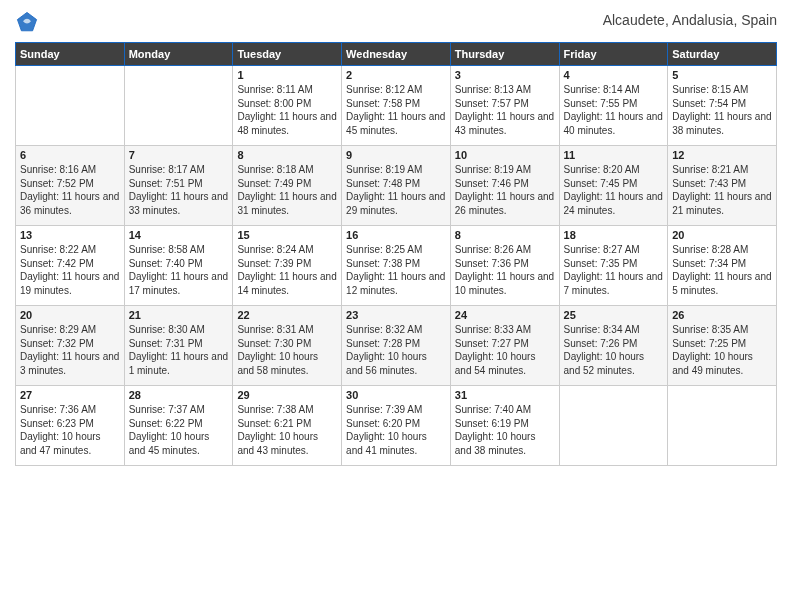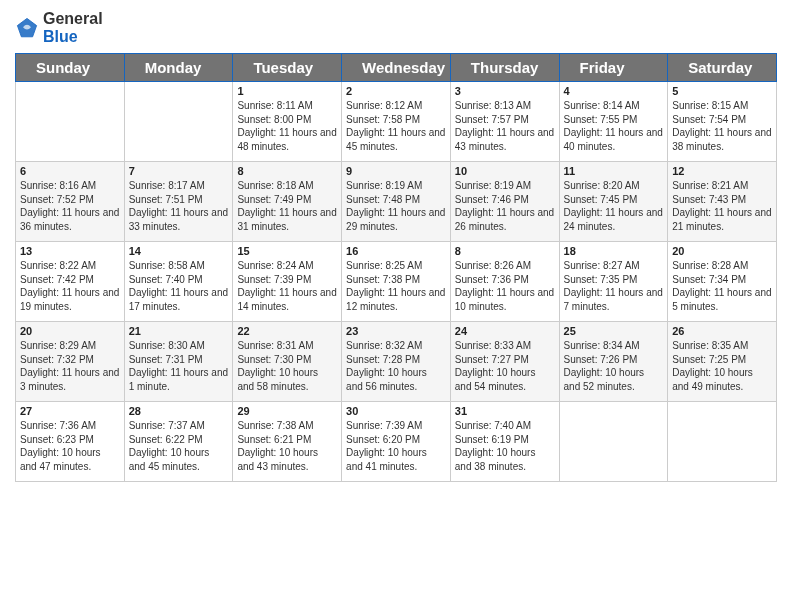--- a/index.html
+++ b/index.html
@@ -51,25 +51,25 @@
       font-size: 14px;
       color: #444;
       margin-top: 2px;
     }
     table {
       width: 100%;
       border-collapse: collapse;
       table-layout: fixed;
     }
     thead tr th {
-      background: #737373;
+      background: #404040;
       color: #fff;
-      font-size: 15px;
+      font-size: 11px;
       font-weight: bold;
-      padding: 5px 20px;
+      padding: 5px 4px;
       text-align: left;
       border: 1px solid #1565c0;
     }
     tbody tr td {
       border: 1px solid #ccc;
       vertical-align: top;
       padding: 3px 4px;
       font-size: 9px;
       color: #222;
       height: 80px;
@@ -97,26 +97,23 @@
 <body>
 
 <div class="page">
   <div class="header">
     <div class="logo">
       <svg class="logo-icon" viewBox="0 0 30 30" xmlns="http://www.w3.org/2000/svg">
         <polygon points="15,3 27,12 22,26 8,26 3,12" fill="#1565c0" opacity="0.85"></polygon>
         <polygon points="15,3 27,12 22,26 8,26 3,12" fill="none" stroke="#1565c0" stroke-width="1"></polygon>
         <path d="M10,14 Q15,8 20,14 Q15,20 10,14Z" fill="#fff" opacity="0.7"></path>
       </svg>
-      <div class="logo-text">
-        <span class="logo-general">General</span><br>
-        <span class="logo-blue">Blue</span>
-      </div>
     </div>
     <div class="title-block">
+      <div class="location">Alcaudete, Andalusia, Spain</div>
     </div>
   </div>
 
   <table>
     <thead>
       <tr>
       <th>Sunday</th>
           <th>Monday</th>
           <th>Tuesday</th>
           <th>Wednesday</th>

